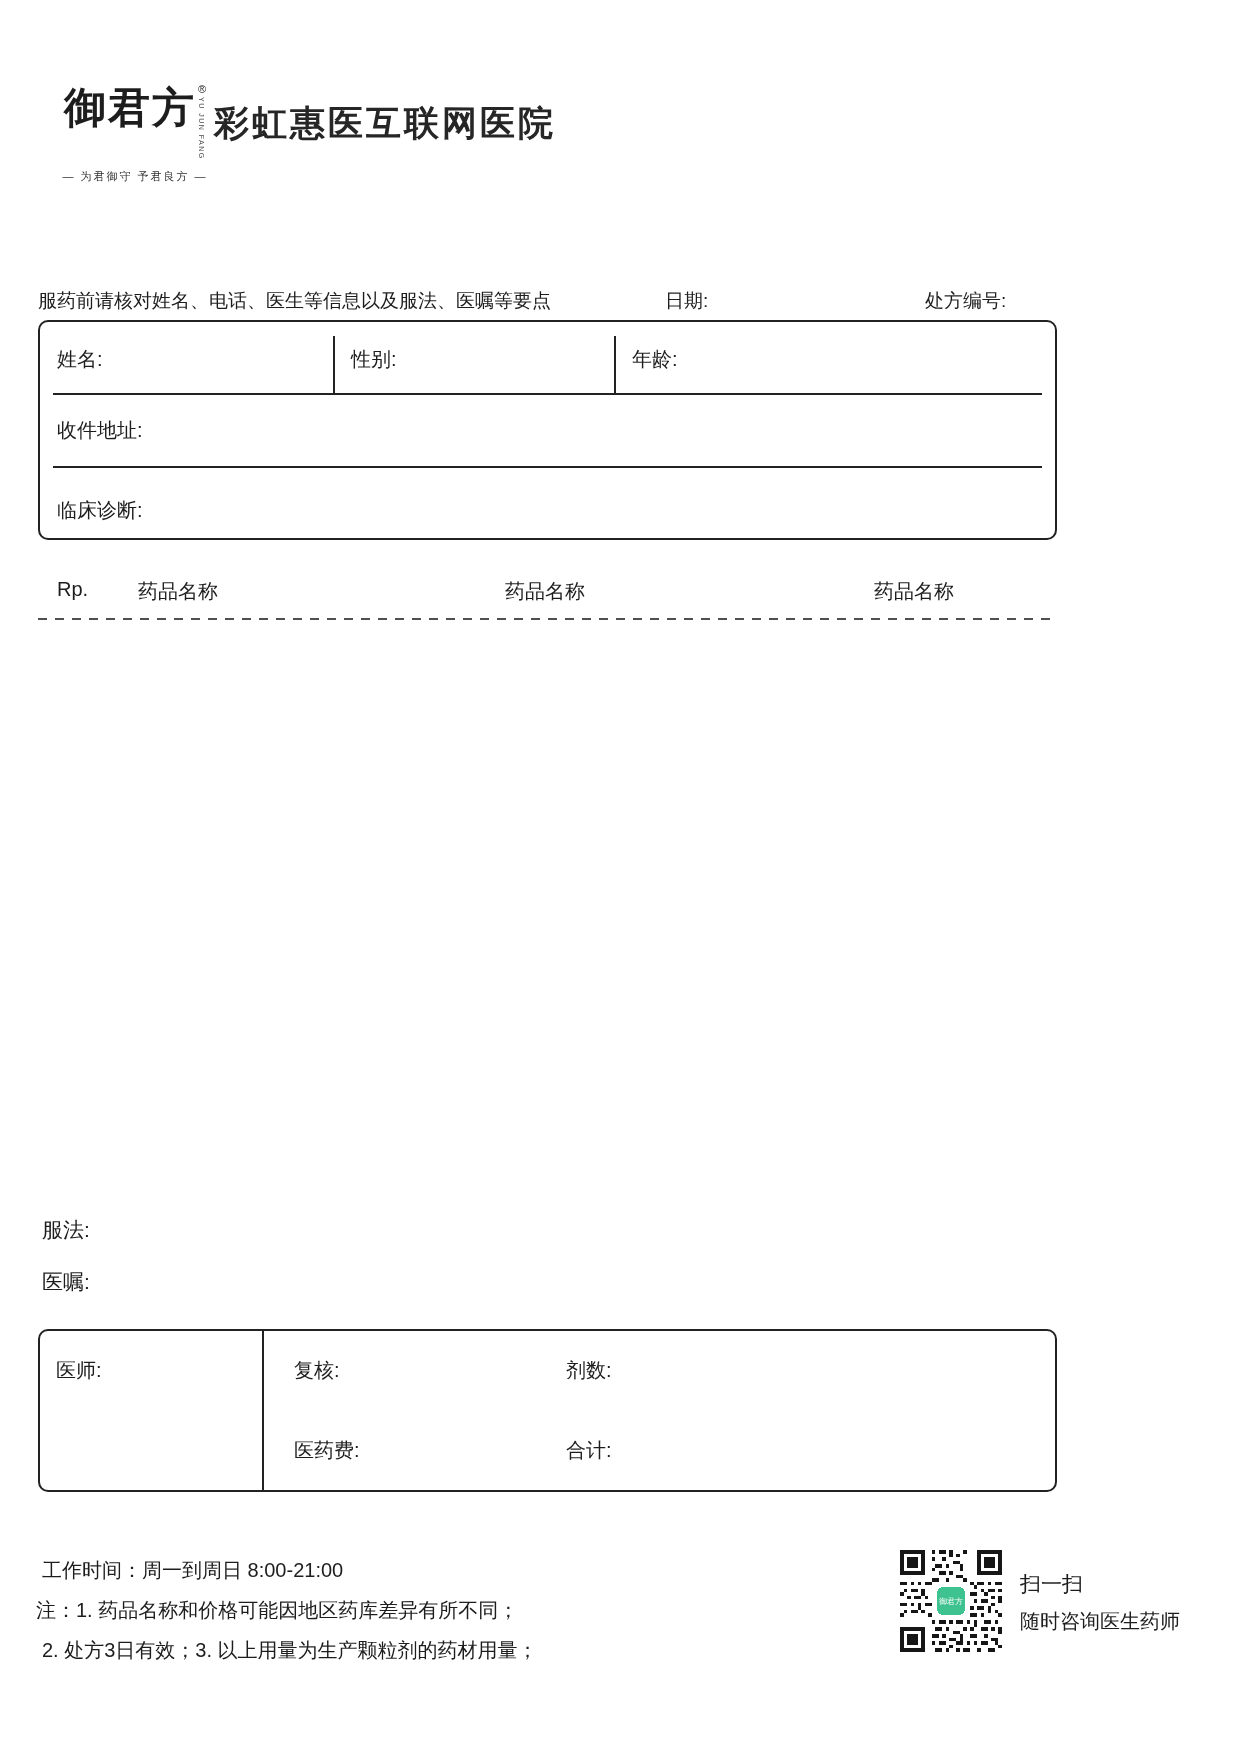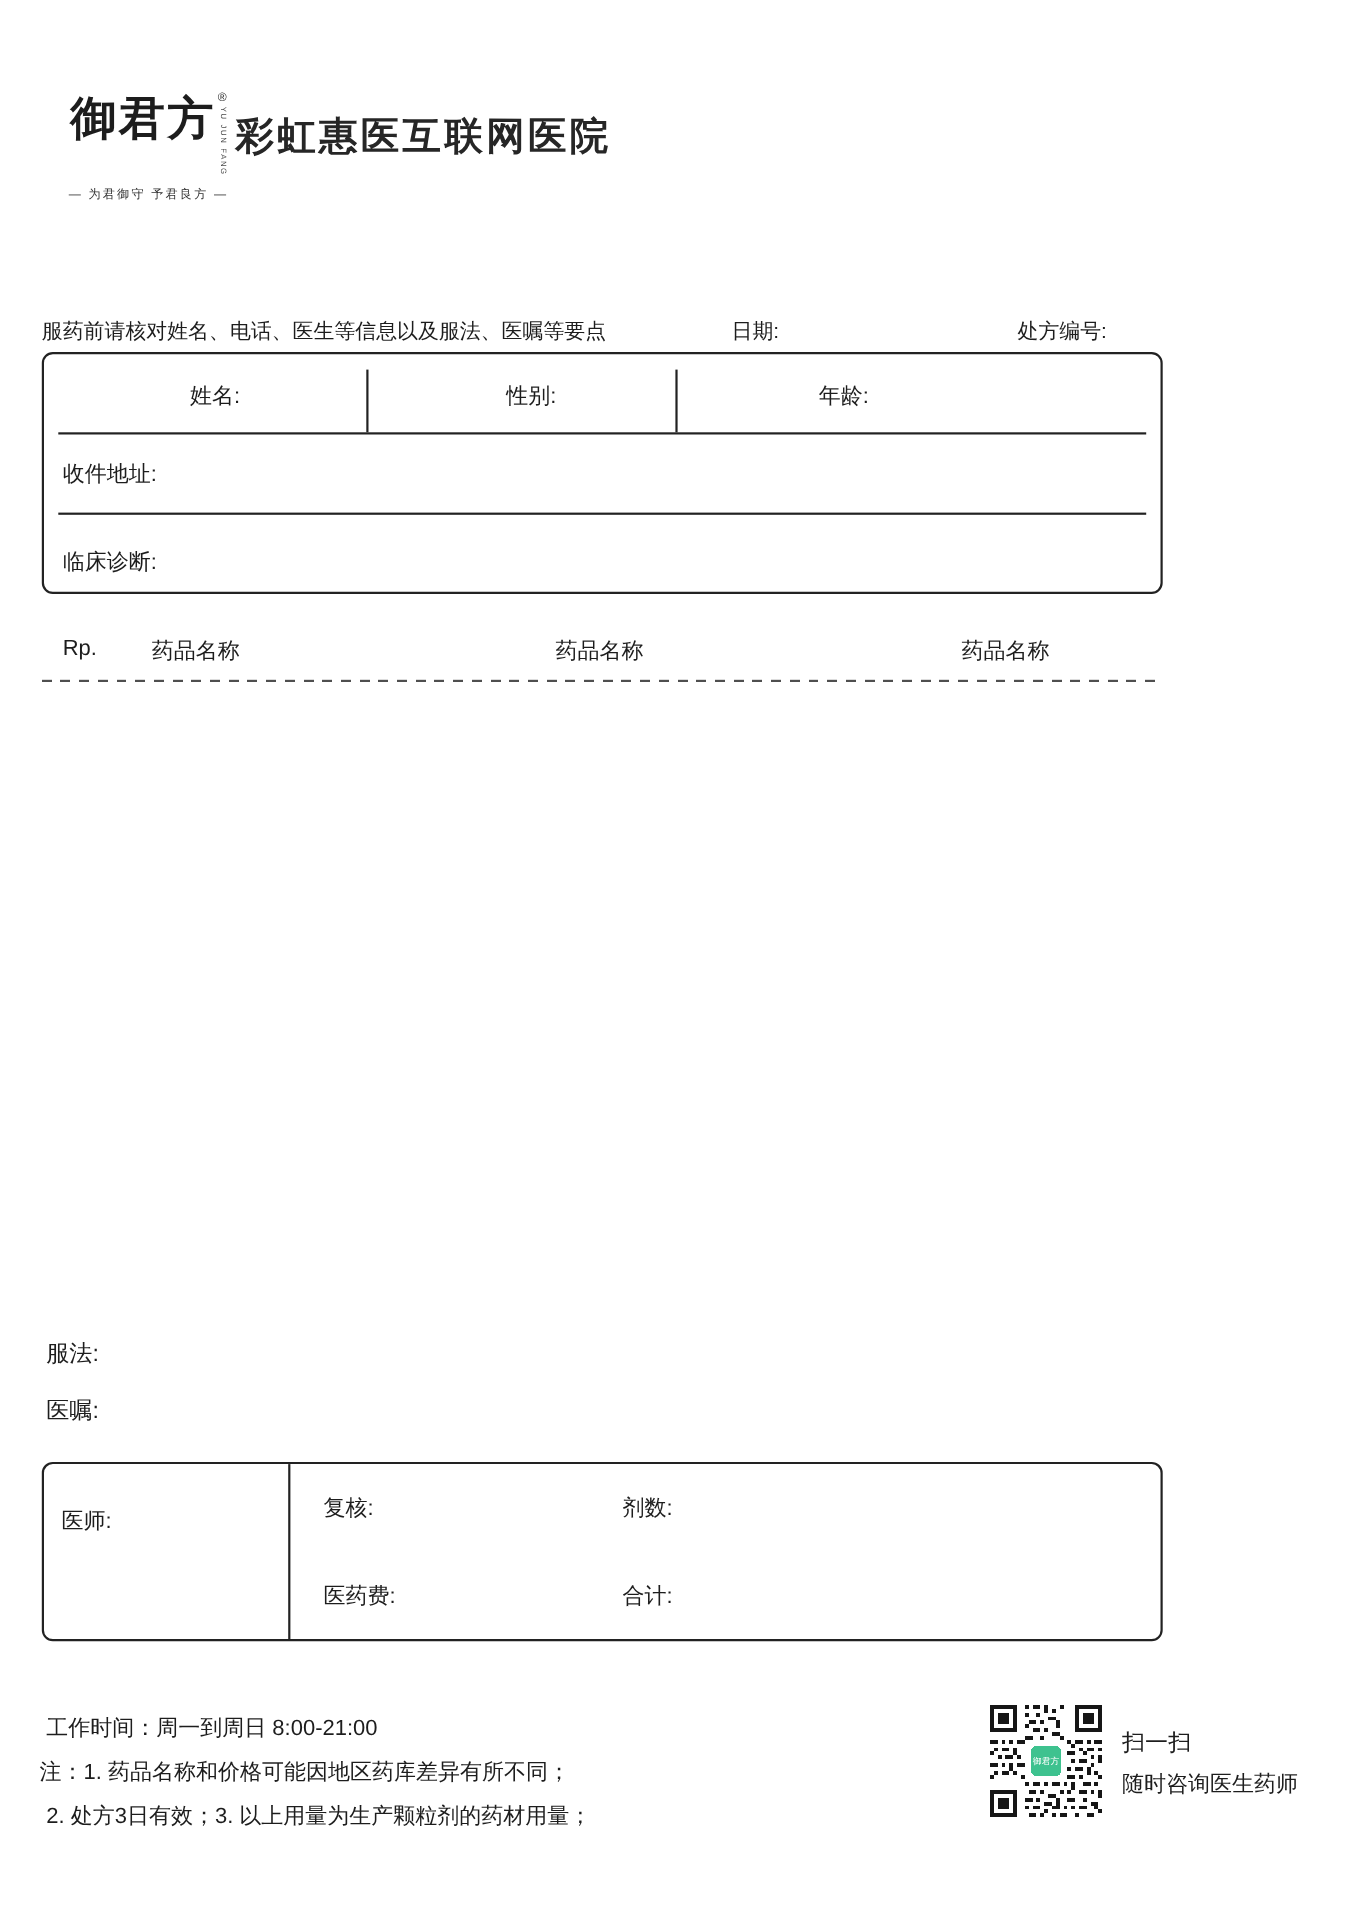--- a/index.html
+++ b/index.html
@@ -30,21 +30,21 @@
   .notice-row span { position:absolute; top:0; font-size:19px; white-space:nowrap;margin-top:25px; }
   .notice-text { left:0; }
   .date-label  { left:627px; font-size:20px; }
   .rx-label    { left:887px; font-size:20px; }
 
   
   .patient-box {
     position:absolute; left:38px; top:320px; width:1019px; height:220px;
     border:2px solid #222; border-radius:10px; box-sizing:border-box; background:#fff;
   }
-  .p-row1 { display:flex; height:71px;text-align:center; }
+  .p-row1 { display:flex; height:71px; }
   .p-cell { position:relative; box-sizing:border-box; padding:24px 0 0 17px; font-size:20px; }
   .p-c1 { width:294px; } .p-c2 { width:281px;border-radius:14px; } .p-c3 { width:287px; } .p-c4 { flex:1; padding-left:15px; }
   .p-cell + .p-cell::before {
     content:""; position:absolute; left:-1px; top:14px; bottom:0; width:2px; background:#222;
   }
   .hline { height:2px; background:#222; margin:0 13px; }
   .p-row2 { height:71px; display:flex; align-items:center; padding-left:17px; font-size:20px; }
   .p-row3 { height:56px; display:flex; align-items:flex-end; padding-left:17px; font-size:20px; }
 
   
@@ -62,21 +62,21 @@
   .method { position:absolute; left:42px; top:1216px; font-size:21px; }
   .advice { position:absolute; left:42px; top:1268px; font-size:21px; }
 
   
   .sign-box {
     position:absolute; left:38px; top:1329px; width:1019px; height:163px;
     border:2px solid #222; border-radius:10px; box-sizing:border-box; display:flex; background:#fff;
   }
   .sign-left {
     width:224px; box-sizing:border-box; border-right:2px solid #222;
-    padding:38px 0 0 16px; font-size:20px;
+    padding:26px 0 0 16px; font-size:20px;
   }
   .sign-right { flex:1; display:flex; flex-direction:column; }
   .sign-row { height:50%; display:flex; align-items:center; padding-left:30px; font-size:20px; }
   .sign-first { display:inline-block; width:272px; }
 
   
   .hours { position:absolute; left:42px; top:1557px; font-size:20px; }
   .note1 { position:absolute; left:36px; top:1597px; font-size:20px; }
   .note2 { position:absolute; left:42px; top:1637px; font-size:20px; }
 

